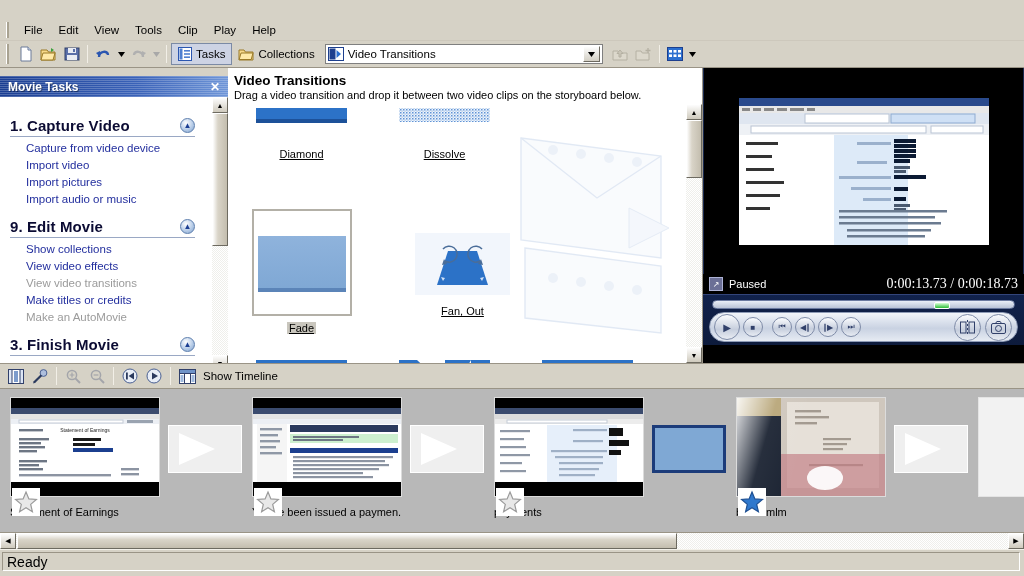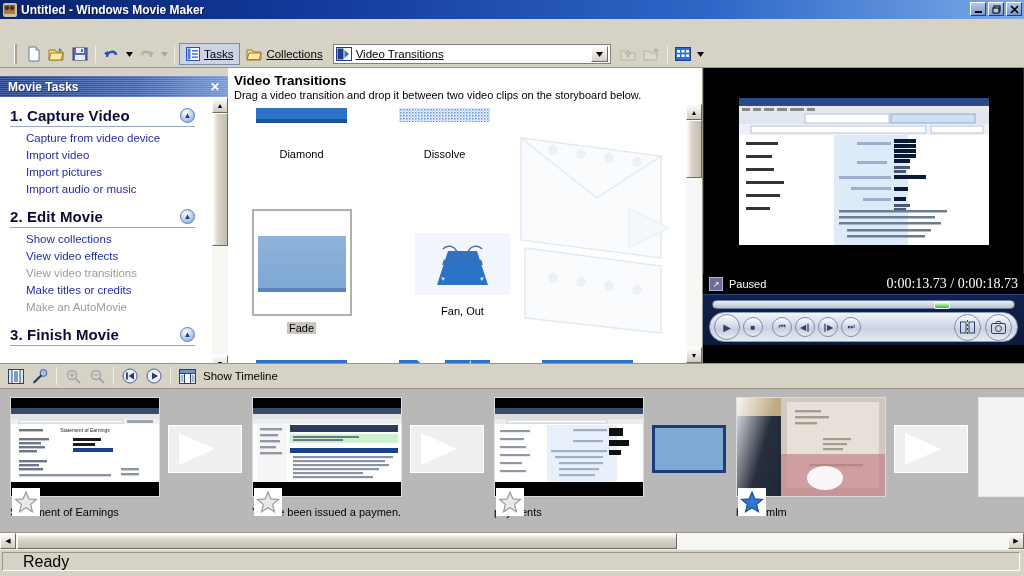--- a/index.html
+++ b/index.html
@@ -47,23 +47,22 @@
     background:#d6d2c6;display:flex;align-items:center;padding-left:6px;
     border-bottom:1px solid #cdc8bc;
   }
   .menubar .grip{ width:4px;height:16px;margin-right:6px;
     background:linear-gradient(90deg,#fff 0 1px,#a9a392 1px 3px,transparent 3px);}
   .menu-item{ padding:2px 8px; font-size:11.5px; cursor:default;}
 
   
   .toolbar{
     position:absolute;left:0;top:41px;width:1024px;height:27px;
-    background:#d6d2c6;display:flex;align-items:center;padding-left:12px;
+    background:#d6d2c6;display:flex;align-items:center;padding-left:4px;
     border-bottom:1px solid #9a9486;
-    text-decoration:underline;
   }
   .tb-grip{ width:4px;height:20px;margin:0 4px 0 2px;
     background:linear-gradient(90deg,#fff 0 1px,#a9a392 1px 3px,transparent 3px);}
   .tb-btn{ width:23px;height:22px;display:flex;align-items:center;justify-content:center;position:relative;}
   .tb-sep{ width:1px;height:18px;background:#a39d8d;margin:0 4px;border-right:1px solid #f2efe7;}
   .tb-text-btn{ height:22px;display:flex;align-items:center;gap:4px;padding:0 6px;font-size:11.5px;}
   .tb-text-btn.pressed{ background:#cdd3e4; border:1px solid #7b8aa5; }
 
   
   .ic{ display:block; }
@@ -90,21 +89,21 @@
     height:21px;width:228px;
     background:
       repeating-linear-gradient(0deg, rgba(255,255,255,.22) 0 1px, rgba(0,0,0,0) 1px 2px),
       linear-gradient(to right,#1b3e92,#3a62b8 60%,#6f96d8);
     display:flex;align-items:center;justify-content:space-between;
     padding:0 5px 0 8px;
   }
   .tasks-hdr .t{ color:#fff;font-weight:bold;font-size:12px;text-shadow:1px 1px 0 rgba(0,0,0,.4);}
   .tasks-hdr .x{ color:#fff;font-size:12px;font-weight:bold;padding:0 3px;}
   .tasks-body{ position:relative;width:228px;height:274px;overflow:hidden;background:#fff;}
-  .tasks-inner{ position:absolute;left:0;top:0;width:212px;padding:6px 0 0 10px;}
+  .tasks-inner{ position:absolute;left:0;top:0;width:212px;padding:16px 0 0 10px;}
   .grp{ display:flex;align-items:center;justify-content:space-between;
         width:185px;margin-top:4px;padding-bottom:2px;border-bottom:1px solid #9aa8c4;}
   .grp-t{ font-size:15px;font-weight:bold;color:#0b0b33;letter-spacing:.1px;}
   .chev{
     width:15px;height:15px;border-radius:50%;
     background:radial-gradient(circle at 5px 4px,#ffffff,#b8cde8 55%,#7ea0cc);
     border:1px solid #5e7fae;display:flex;align-items:center;justify-content:center;
   }
   .chev span{ font-size:8px;color:#1b3e92;line-height:1; }
   .lnk{ display:block;color:#232f9e;font-size:11.5px;margin:5px 0 0 16px;text-decoration:none;cursor:pointer;}
@@ -131,21 +130,21 @@
     border-right:1px solid #9a9486;overflow:hidden;
   }
   .trans-hdr{ padding:5px 0 2px 6px; }
   .trans-title{ font-size:13.5px;font-weight:bold;color:#000;}
   .trans-sub{ font-size:11px;color:#000;margin-top:1px;}
   .trans-grid{
     position:absolute;left:0;top:40px;width:459px;height:255px;overflow:hidden;
   }
   .tr-row{ display:flex; }
   .tr-cell{ width:139px;height:125px;display:flex;flex-direction:column;
-            align-items:center;justify-content:flex-start;margin-left:4px;}
+            align-items:center;justify-content:flex-start;margin-left:4px;text-decoration:underline;}
   .tr-thumb{ width:95px;height:72px;display:flex;align-items:center;justify-content:center;position:relative;}
   .tr-label{ font-size:11px;margin-top:6px;color:#000;padding:0 2px;}
   .tr-cell.sel .tr-thumb{ border:2px solid #b3b0a7; background:#fff;}
   .tr-cell.sel .tr-label{ background:#c9c6bd; }
   .watermark{
     position:absolute;left:283px;top:60px;width:160px;height:215px;opacity:.30;
     pointer-events:none;
   }
 
   
@@ -243,51 +242,39 @@
 
   
   .statusbar{
     position:absolute;left:0;top:549px;width:1024px;height:27px;background:#d6d2c6;
     border-top:1px solid #f3f1ea;display:flex;align-items:flex-start;
   }
   .status-cell{
     margin:2px 0 0 2px;height:19px;width:1018px;
     border-top:1px solid #9a9486;border-left:1px solid #9a9486;
     border-bottom:1px solid #fff;border-right:1px solid #fff;
-    display:flex;align-items:center;padding-left:20px;font-size:16px;
+    display:flex;align-items:center;padding-left:4px;font-size:14px;
   }
 </style>
 </head>
 <body>
 
 <div id="app">
 
-  <div class="titlebar">
-    <div class="title-icon"></div>
-    <div class="title-text">Untitled - Windows Movie Maker</div>
-    <div class="win-btns">
-      <div class="win-btn">
-        <svg class="ic" width="9" height="9" viewBox="0 0 9 9">
-            <rect x="1" y="6" width="7" height="2" fill="#000"></rect>
-          </svg>
-      </div>
-      <div class="win-btn">
-        <svg class="ic" width="9" height="9" viewBox="0 0 9 9">
-            <rect x="2" y="1" width="6" height="5" fill="none" stroke="#000"></rect>
-            <rect x="1" y="3" width="6" height="5" fill="#b7c7e6" stroke="#000"></rect>
-          </svg>
-      </div>
-      <div class="win-btn">
-        <svg class="ic" width="9" height="9" viewBox="0 0 9 9">
-            <path d="M1 1 L8 8 M8 1 L1 8" stroke="#000" stroke-width="1.6"></path>
-          </svg>
-      </div>
-    </div>
+
+  <div class="menubar">
+    <div class="grip"></div>
+    <div class="menu-item">File</div>
+    <div class="menu-item">Edit</div>
+    <div class="menu-item">View</div>
+    <div class="menu-item">Tools</div>
+    <div class="menu-item">Clip</div>
+    <div class="menu-item">Play</div>
+    <div class="menu-item">Help</div>
   </div>
-
 
   <div class="toolbar">
     <div class="tb-grip"></div>
 
     <div class="tb-btn">
       <svg class="ic" width="16" height="16" viewBox="0 0 16 16">
         <path d="M3 1h7l3 3v11H3z" fill="#fff" stroke="#6b7a99"></path>
         <path d="M10 1v3h3" fill="#dfe7f5" stroke="#6b7a99"></path>
       </svg>
     </div>
@@ -408,21 +395,21 @@
           <span class="chev">
               <span>▲</span>
             </span>
         </div>
         <a class="lnk">Capture from video device</a>
         <a class="lnk">Import video</a>
         <a class="lnk">Import pictures</a>
         <a class="lnk">Import audio or music</a>
 
         <div class="grp" style="margin-top:13px">
-          <span class="grp-t">2. Edit Movie</span>
+          <span class="grp-t">9. Edit Movie</span>
           <span class="chev">
               <span>▲</span>
             </span>
         </div>
         <a class="lnk">Show collections</a>
         <a class="lnk">View video effects</a>
         <a class="lnk dis">View video transitions</a>
         <a class="lnk">Make titles or credits</a>
         <a class="lnk dis">Make an AutoMovie</a>
 

